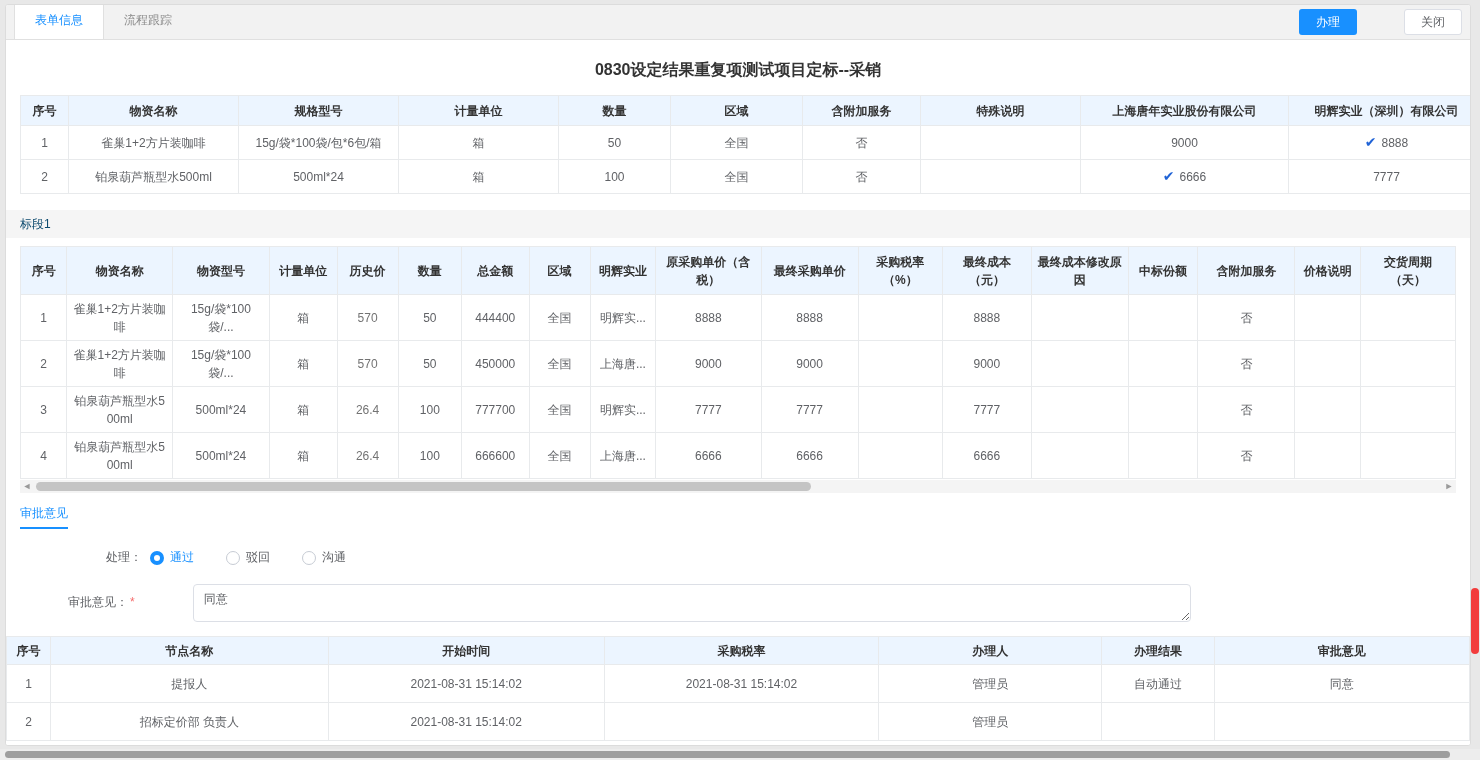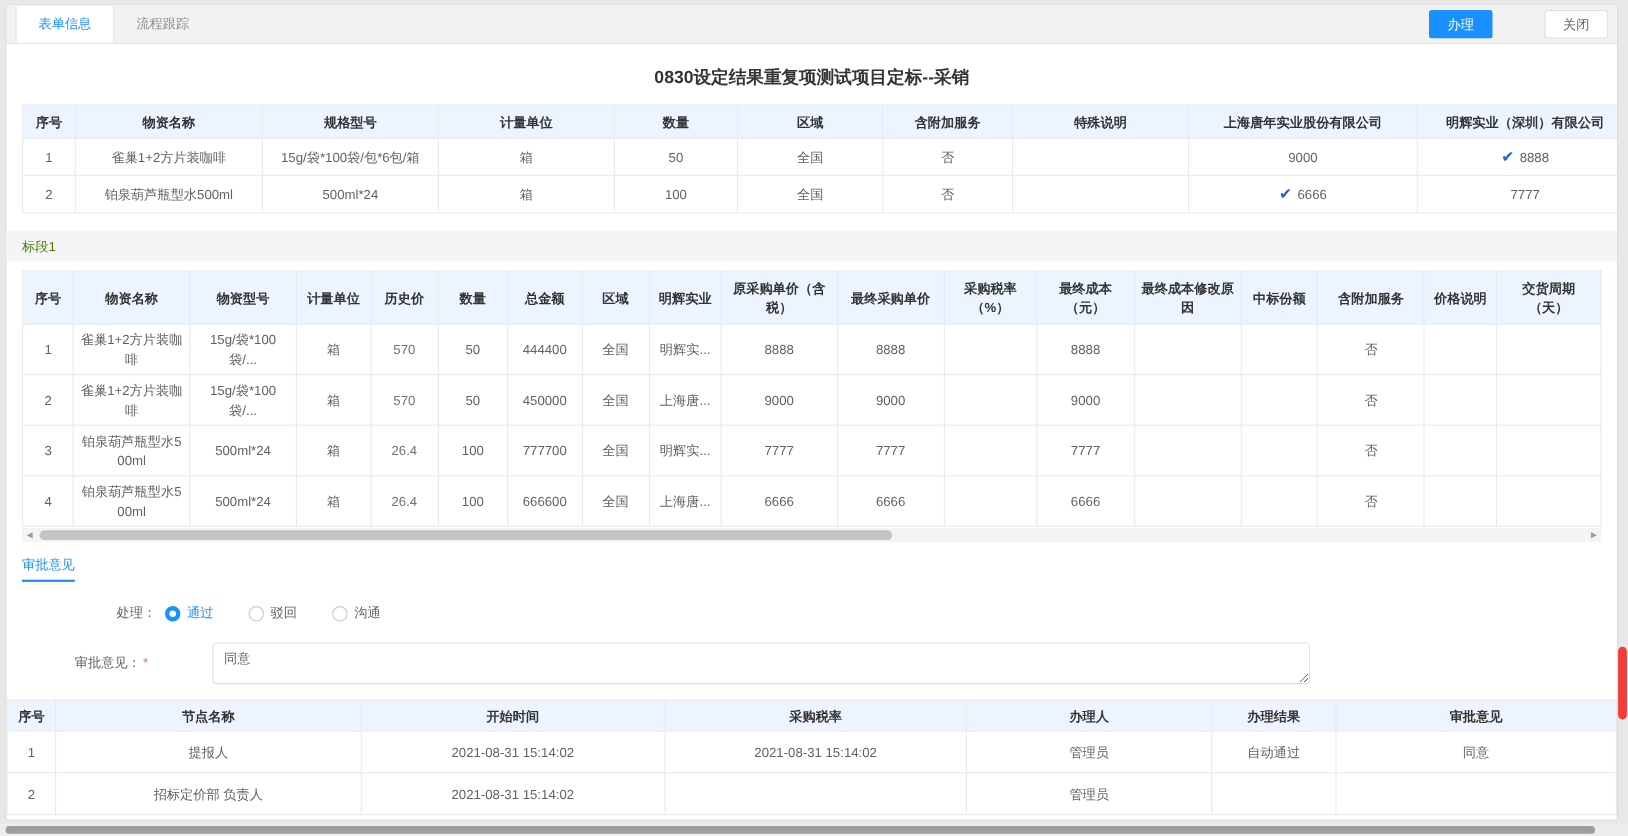--- a/index.html
+++ b/index.html
@@ -4,40 +4,40 @@
 <style>
   * { box-sizing: border-box; margin: 0; padding: 0; }
   html,body { width:1480px; height:760px; overflow:hidden; }
   body { font-family:"Liberation Sans","DejaVu Sans",sans-serif; font-size:12px; color:#606266; background:#e8e8e8; }
   .page { position:relative; width:1480px; height:760px; background:#e8e8e8; }
   .frame { position:absolute; top:4px; left:5px; right:9px; bottom:14px; background:#fff; border:1px solid #dcdcdc; border-radius:3px; overflow:hidden; display:flex; flex-direction:column; }
 
   
   .topbar { flex:0 0 34px; background:#f2f2f2; border-bottom:1px solid #e0e0e0; display:flex; justify-content:space-between; align-items:center; padding-right:8px; }
   .tabs { display:flex; height:34px; padding-left:8px; }
-  .tab { padding:0 20px; line-height:33px; color:#8c8c8c; cursor:pointer; }
+  .tab { padding:0 20px; line-height:33px; color:#8c8c8c; cursor:pointer;font-family:Liberation Mono, monospace; }
   .tab.active { background:#fff; color:#1890ff; border-left:1px solid #e0e0e0; border-right:1px solid #e0e0e0; }
   .topbar-actions { display:flex; align-items:center;gap:37px; }
   .btn { font-size:12px; padding:5px 16px; border-radius:3px; border:1px solid transparent; cursor:pointer; margin-left:10px; line-height:1.2; }
   .btn.primary { background:#1890ff; color:#fff; }
   .btn.plain { background:#fff; border-color:#dcdfe6; color:#606266; }
 
   .content { flex:1; background:#fff; overflow:hidden; position:relative; }
   .title { text-align:center; font-size:16px; font-weight:bold; color:#333; padding:20px 0 14px; }
   .pad { padding:0 14px; }
 
   table.grid { width:100%; border-collapse:collapse; table-layout:fixed; font-size:12px; color:#606266; }
   .grid th { background:#ecf5ff; color:#333; font-weight:bold; border:1px solid #e8eaec; height:30px; padding:4px 6px; text-align:center; line-height:1.5; }
   .grid td { border:1px solid #e8eaec; padding:4px 6px; text-align:center; height:34px; line-height:1.5; word-break:break-all; }
   #bid-table th { height:48px; }
   #bid-table td { height:46px; }
   .check { color:#2063d6; font-weight:bold; font-size:14px; margin-right:5px; }
   .cell-link { color:#737373; cursor:pointer; }
 
-  .section-bar { margin-top:16px; background:#f5f5f5; height:28px; line-height:28px; padding-left:14px; color:#4d7c0f; }
+  .section-bar { margin-top:16px; background:#f5f5f5; height:28px; line-height:28px; padding-left:14px; color:#0c4a6e; }
   .tbl2-wrap { padding:0 14px; margin-top:8px; }
 
   .hscrollbar { margin:1px 14px 0; height:13px; background:#f4f4f4; position:relative; display:flex; align-items:center; justify-content:space-between; }
   .hscrollbar .arrow { color:#9a9a9a; font-size:9px; width:14px; text-align:center; cursor:pointer; line-height:13px; }
   .hthumb { position:absolute; left:16px; width:54%; top:2px; bottom:2px; background:#c4c4c4; border-radius:6px; cursor:pointer; }
 
   .approval-link { display:inline-block; margin:12px 0 0 14px; color:#1890ff; padding-bottom:5px; border-bottom:2px solid #1890ff; cursor:pointer; }
 
   .process-row { margin:20px 0 0 100px; display:flex; align-items:center; }
   .proc-label { color:#606266; margin-right:8px; }

